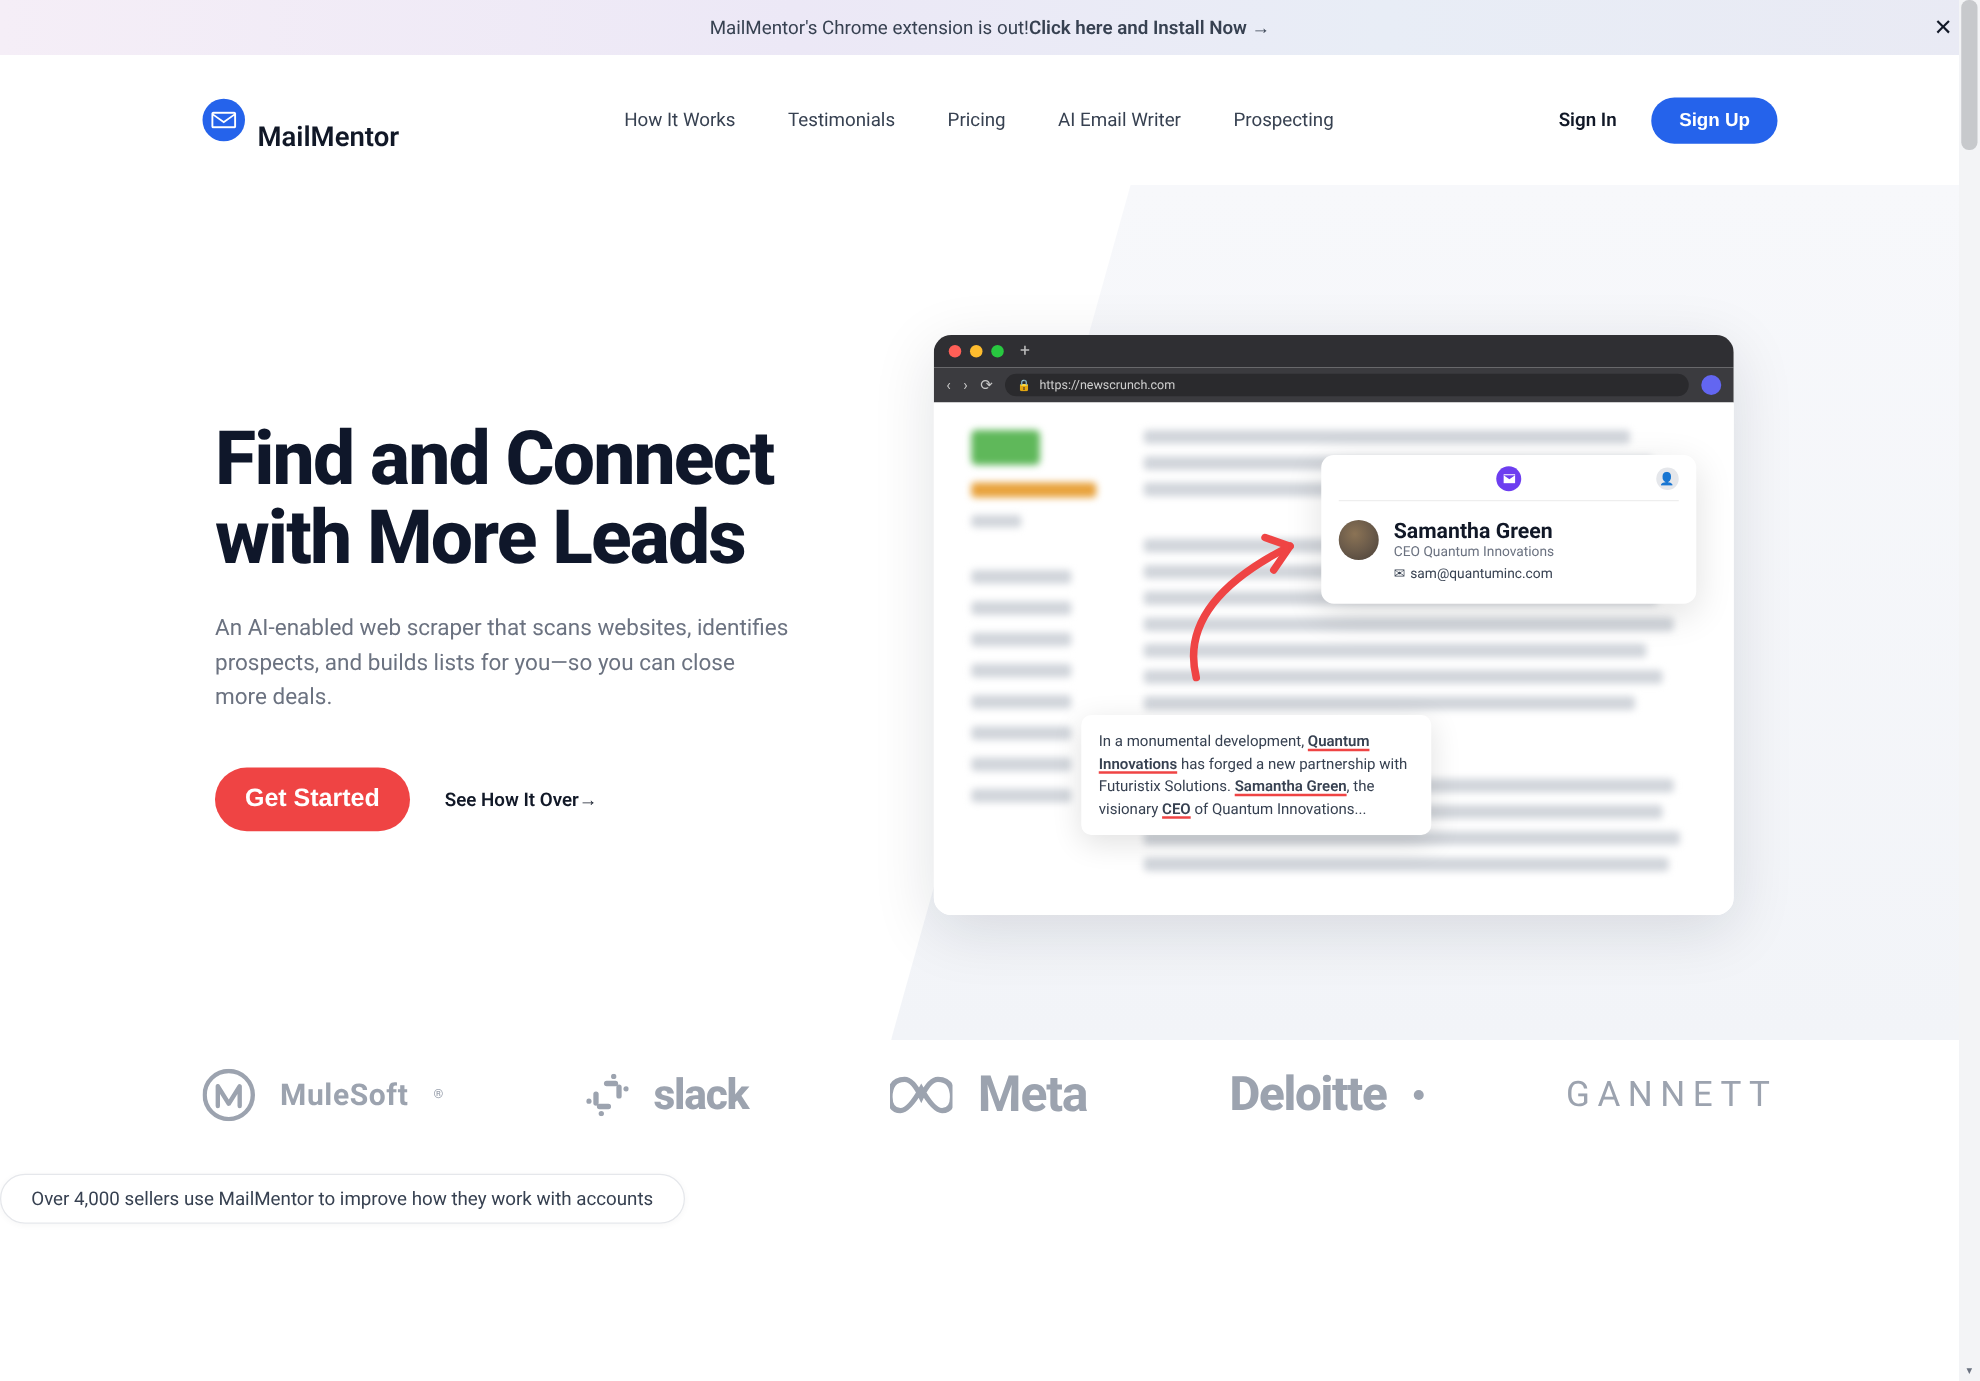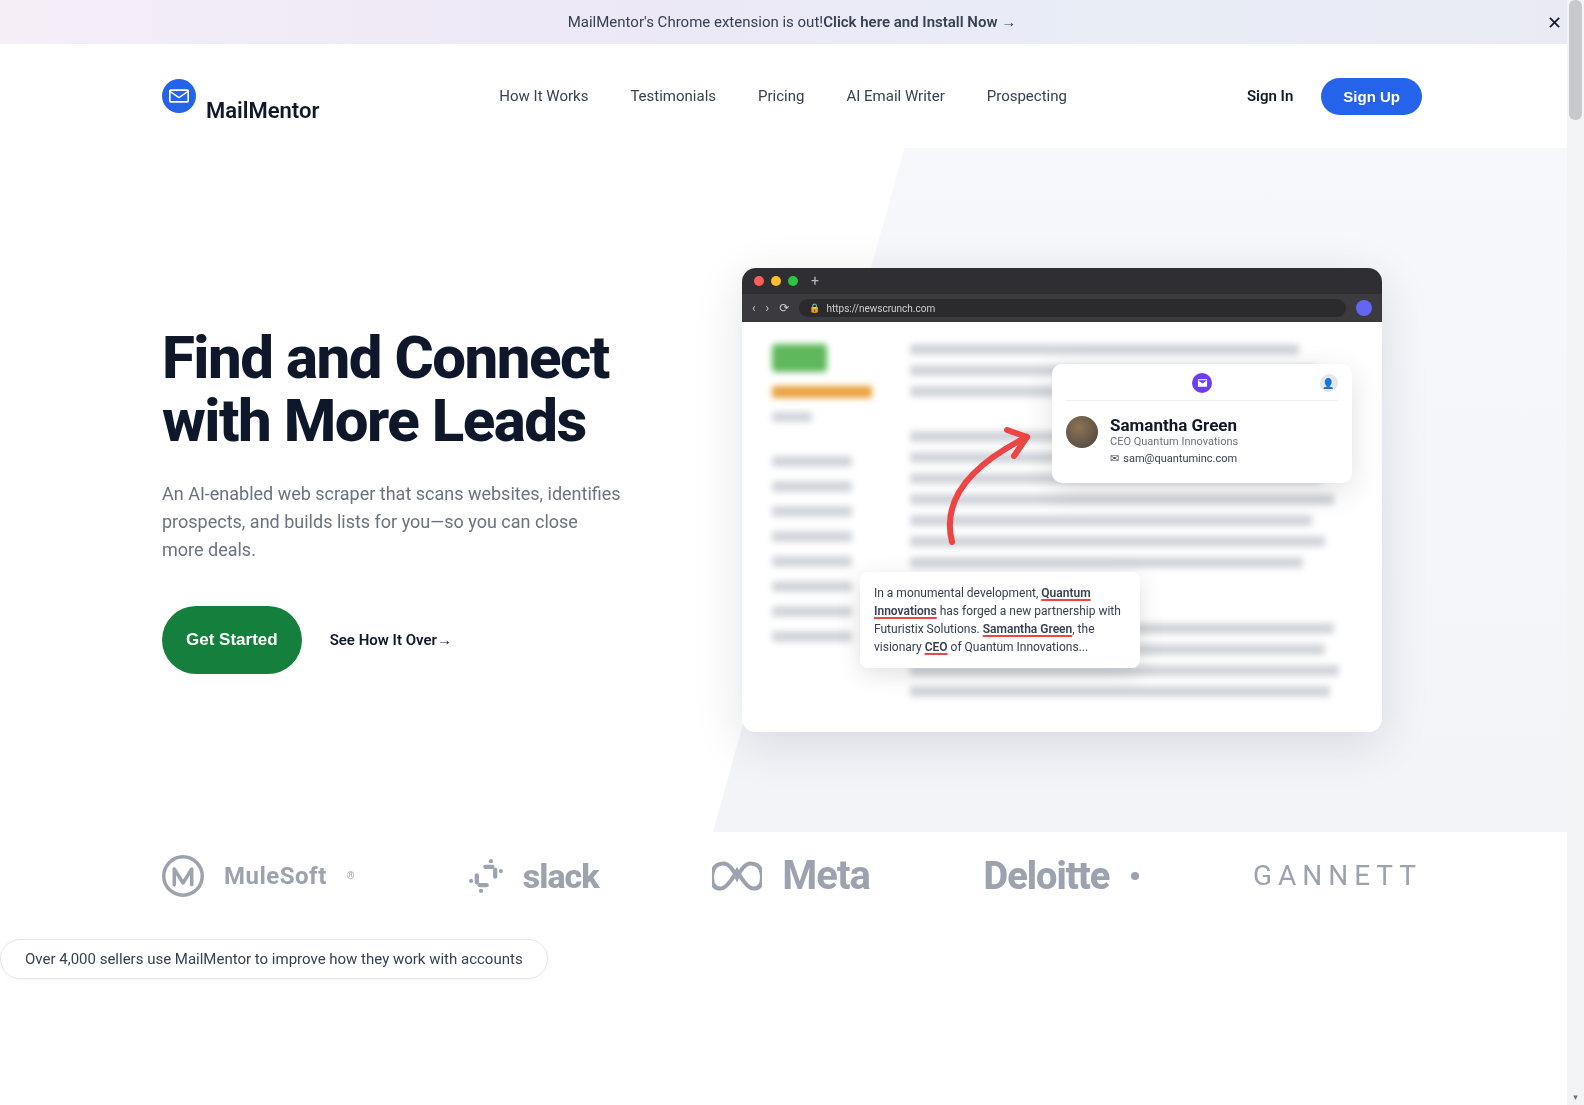--- a/index.html
+++ b/index.html
@@ -74,40 +74,40 @@
   .hero {
     position: relative;
     z-index: 1;
     max-width: 1300px;
     margin: 0 auto;
     padding: 120px 20px 100px 20px;
     display: flex;
     align-items: center;
     gap: 40px;
   }
-  .hero-left { flex: 0 0 500px; }
+  .hero-left { flex: 0 0 500px; margin-left: 10px; }
   h1.hero-title {
     font-size: 60px;
     line-height: 1.05;
     font-weight: 800;
     letter-spacing: -1.5px;
     color: #0f172a;
     margin-bottom: 28px;
   }
   .hero-sub {
     font-size: 18px;
     line-height: 1.55;
     color: #6b7280;
     max-width: 460px;
     margin-bottom: 42px;
   }
   .hero-actions { display: flex; align-items: center; gap: 28px; }
   .btn-primary {
-    background: #15803d; color: #fff; font-size: 17px; font-weight: 600;
-    padding: 24px 24px; border-radius: 9999px; cursor: pointer; border: none;
+    background: #ef4444; color: #fff; font-size: 20px; font-weight: 600;
+    padding: 14px 24px; border-radius: 9999px; cursor: pointer; border: none;
   }
   .link-secondary { font-size: 15px; font-weight: 600; color: #111827; cursor: pointer; }
   
   .hero-right { flex: 1; display: flex; justify-content: center; }
   .browser {
     width: 640px;
     border-radius: 14px;
     overflow: hidden;
     box-shadow: 0 12px 50px rgba(15,23,42,.12);
     background: #fff;

